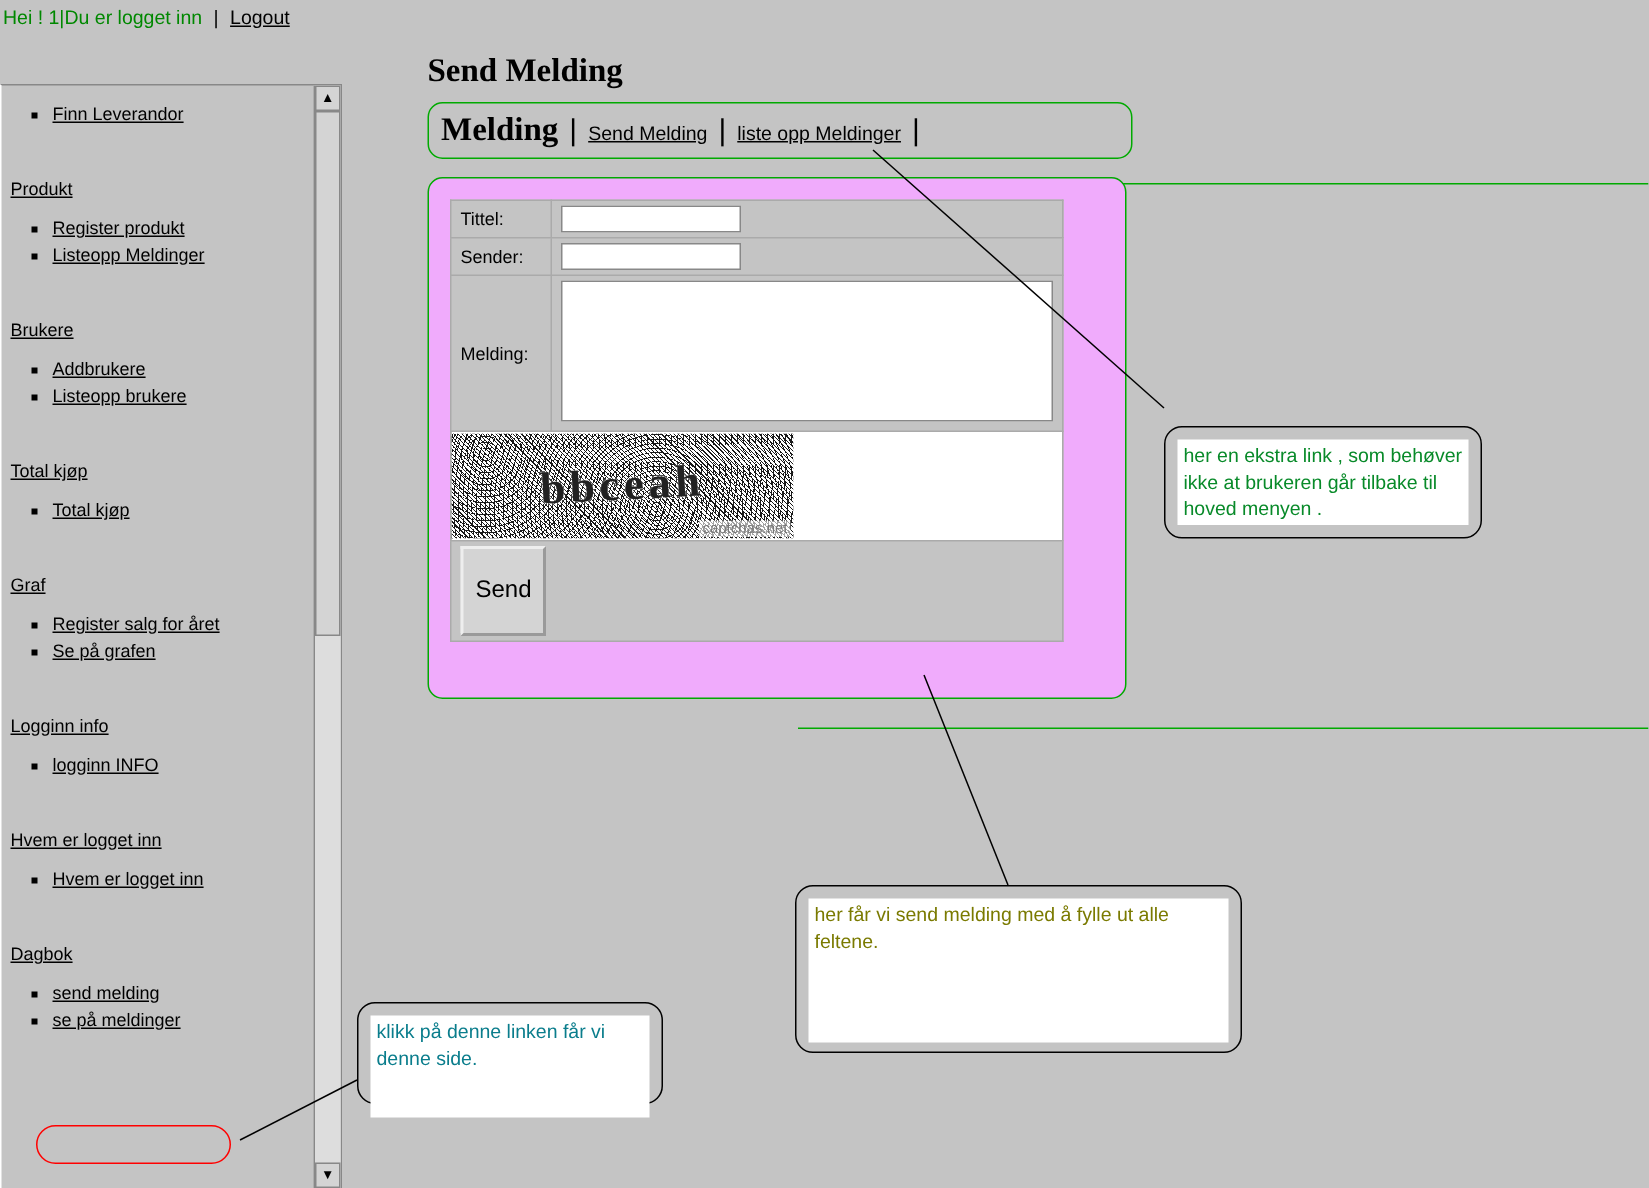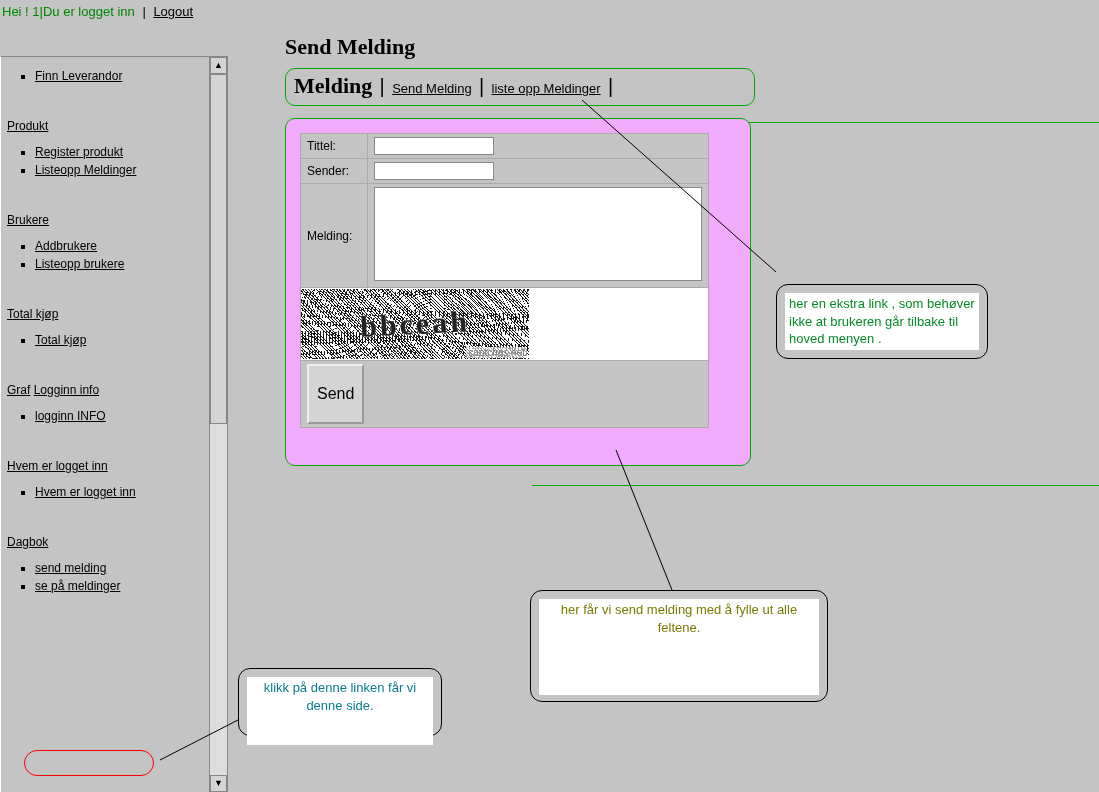--- a/index.html
+++ b/index.html
@@ -231,21 +231,21 @@
     box-sizing:border-box;
     padding:8px;
   }
   .annotation-inner {
     background:#fff;
     font-size:13px;
     line-height:1.35;
     padding:2px 4px;
   }
   .ann-green .annotation-inner { color:#088a29; }
-  .ann-olive .annotation-inner { color:#7a7a00;text-align:center; }
+  .ann-olive .annotation-inner { color:#7a7a00; }
   .ann-teal  .annotation-inner { color:#0a7d8c; }
 
   svg.connector {
     position:absolute;
     left:0; top:0;
     width:1099px; height:792px;
     pointer-events:none;
   }
 </style>
 </head>
@@ -276,20 +276,24 @@
       <li><a>Addbrukere</a></li>
       <li><a>Listeopp brukere</a></li>
     </ul>
 
     <a class="section-title">Total kjøp</a>
     <ul>
       <li><a>Total kjøp</a></li>
     </ul>
 
     <a class="section-title">Graf</a>
+    <ul>
+      <li><a>Register salg for året</a></li>
+      <li><a>Se på grafen</a></li>
+    </ul>
 
     <a class="section-title">Logginn info</a>
     <ul>
       <li><a>logginn INFO</a></li>
     </ul>
 
     <a class="section-title">Hvem er logget inn</a>
     <ul>
       <li><a>Hvem er logget inn</a></li>
     </ul>
@@ -354,21 +358,21 @@
 </div>
 
 <div class="annotation-box ann-green" style="left:776px; top:260px; width:212px;margin-top:24px;">
   <div class="annotation-inner">her en ekstra link , som behøver ikke at brukeren går tilbake til hoved menyen .</div>
 </div>
 
 <div class="annotation-box ann-olive" style="left:530px; top:590px; width:298px; height:112px;">
   <div class="annotation-inner" style="height:92px;">her får vi send melding med å fylle ut alle feltene.</div>
 </div>
 
-<div class="annotation-box ann-teal" style="left:238px; top:668px; width:204px; height:68px;text-align:center;">
+<div class="annotation-box ann-teal" style="left:238px; top:668px; width:204px; height:68px;">
   <div class="annotation-inner" style="height:64px;">klikk på denne linken får vi denne side.</div>
 </div>
 
 <svg class="connector">
   <line x1="582" y1="100" x2="776" y2="272" stroke="#000" stroke-width="1"></line>
   <line x1="616" y1="450" x2="672" y2="590" stroke="#000" stroke-width="1"></line>
   <line x1="238" y1="720" x2="160" y2="760" stroke="#000" stroke-width="1"></line>
 </svg>
 
 </body></html>

